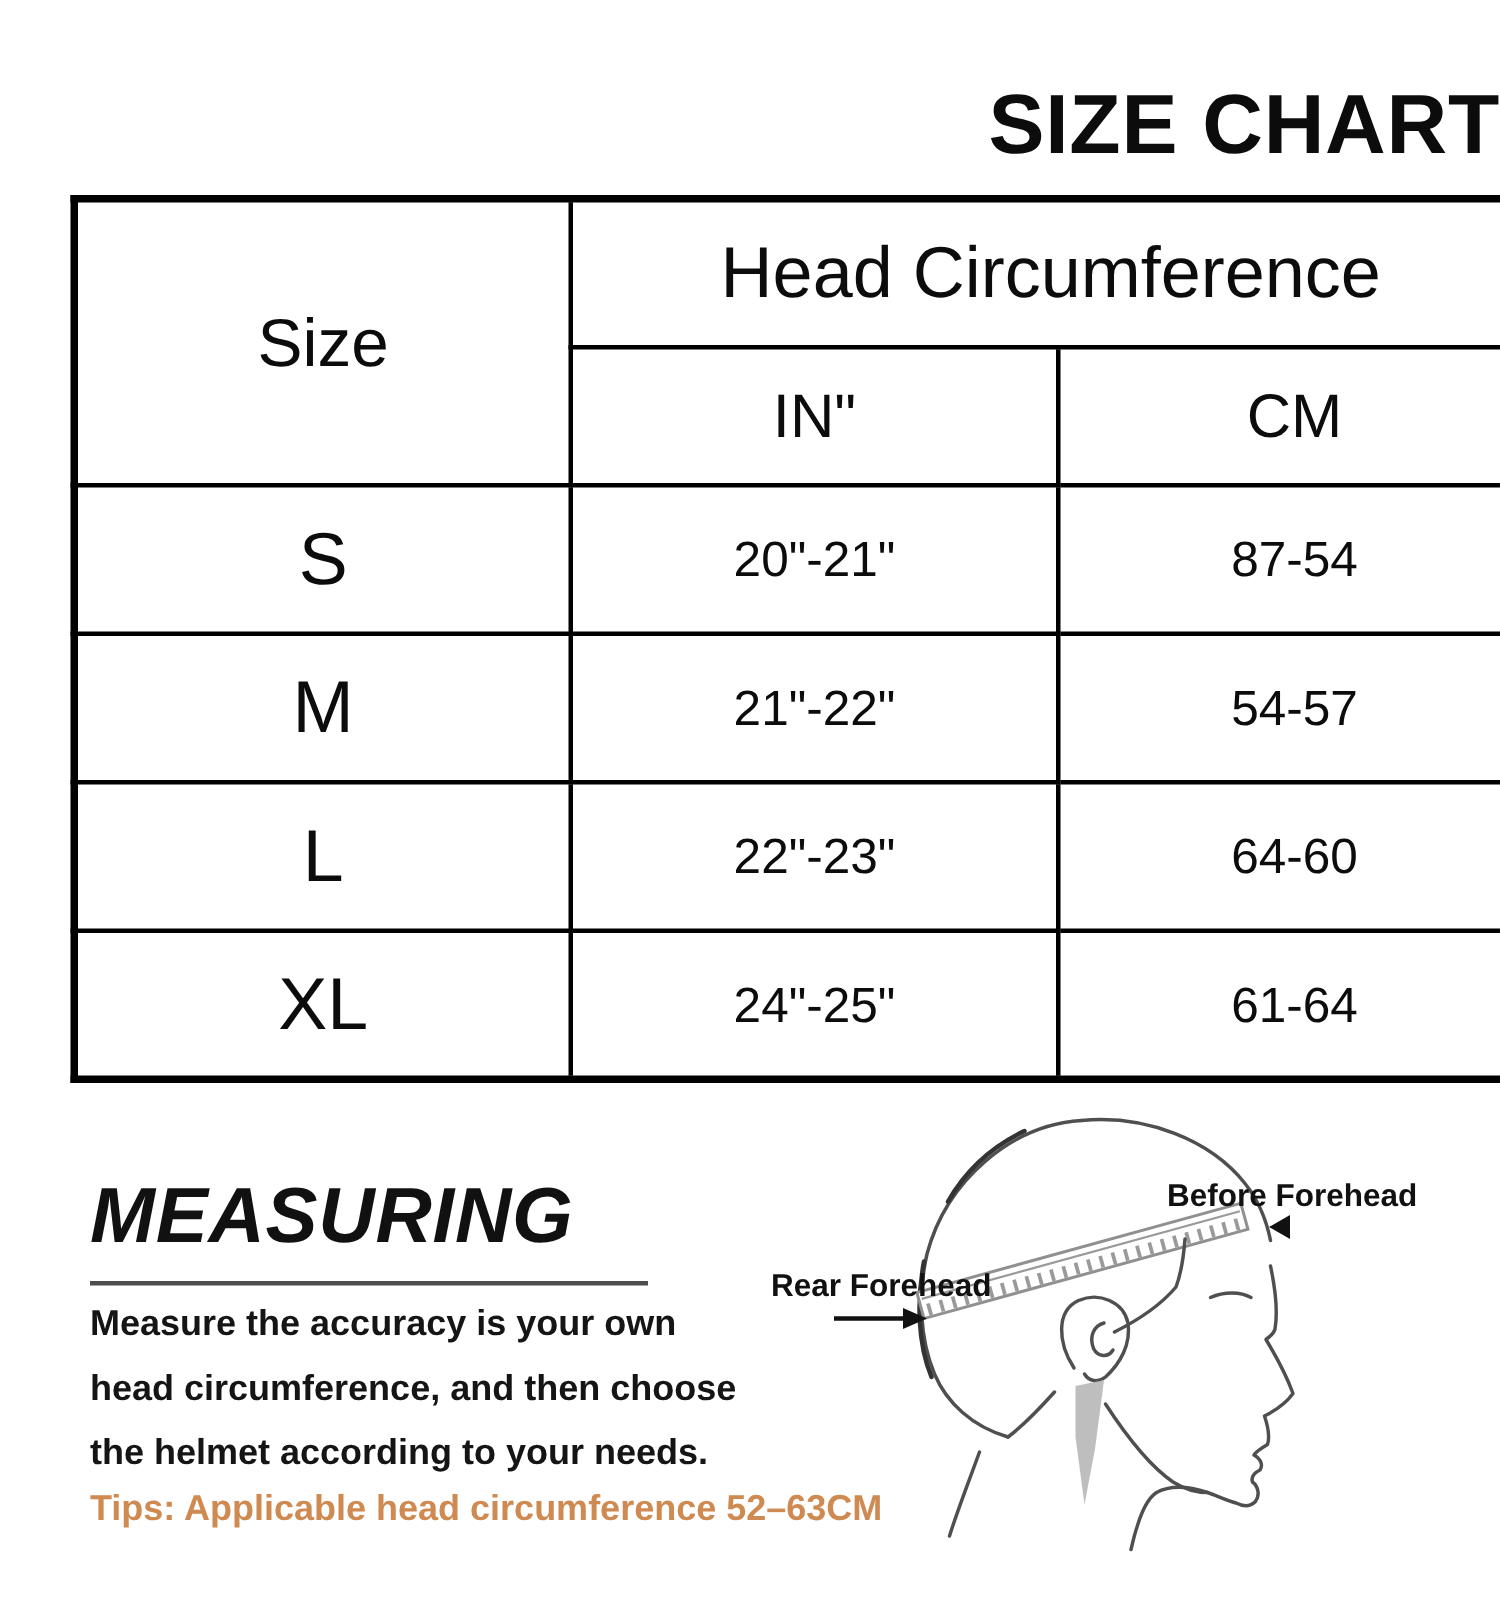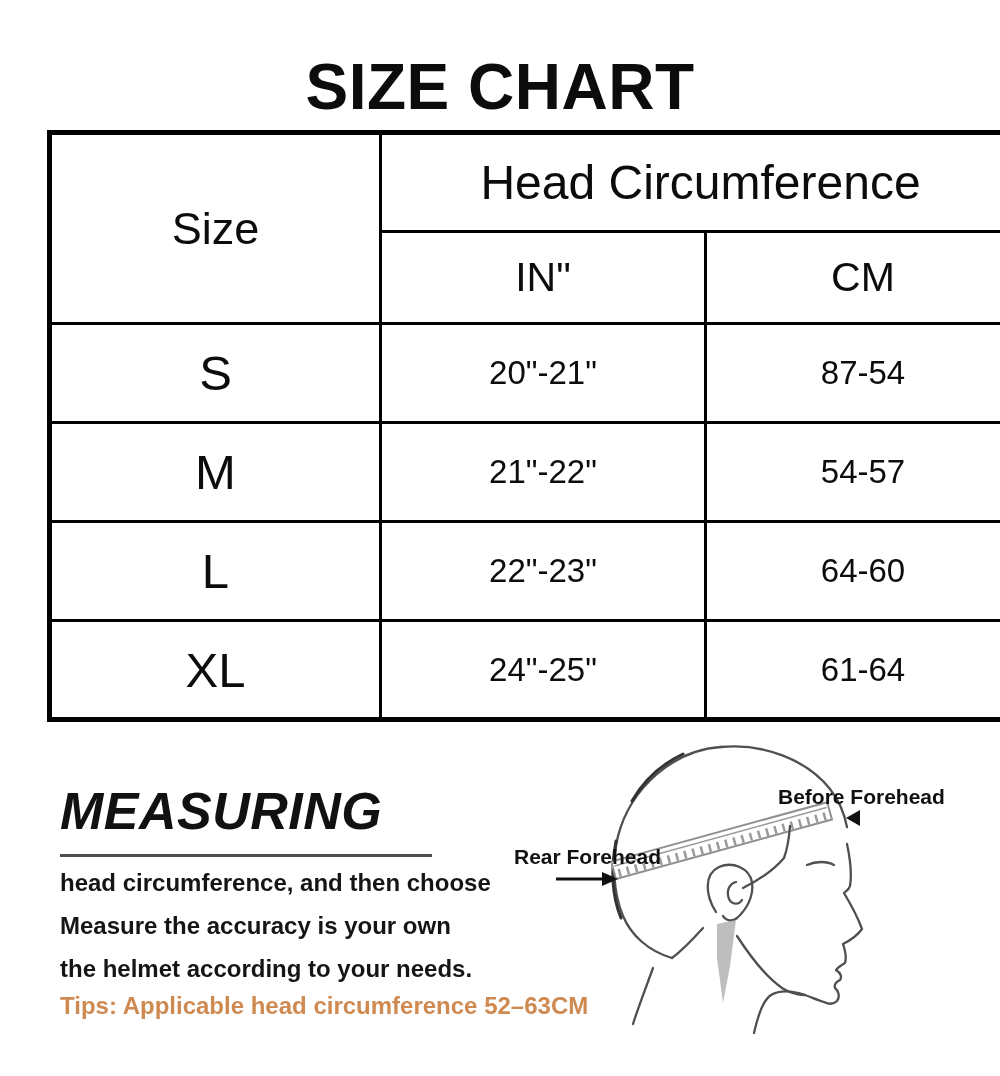--- a/index.html
+++ b/index.html
@@ -13,22 +13,22 @@
     color: #000;
     overflow: hidden;
     margin: 0 auto;
   }
 
   
   .title {
     position: absolute;
     top: 50px; left: 0;
     width: 100%;
-    text-align: center;
-    font-size: 64px;
+    text-align: right;
+    font-size: 56px;
     font-weight: 700;
     letter-spacing: 0.5px;
     color: #0c0c0c;
   }
 
   
   table.size-chart {
     position: absolute;
     top: 130px; left: 14px;
     width: 972px;
@@ -136,22 +136,22 @@
         <td class="c-val">24"-25"</td>
         <td class="c-val">61-64</td>
       </tr>
     </tbody>
   </table>
 
   <div class="measuring-heading">MEASURING</div>
   <div class="measuring-rule"></div>
 
   <div class="measuring-body">
+    <div>Measure the accuracy is your own</div>
     <div>head circumference, and then choose</div>
-    <div>Measure the accuracy is your own</div>
     <div>the helmet according to your needs.</div>
   </div>
 
   <div class="tips">Tips: Applicable head circumference 52–63CM</div>
 
   <svg class="diagram" width="510" height="336" viewBox="0 0 510 336" xmlns="http://www.w3.org/2000/svg">
 
     <path class="sketch" d="M 231 7 C 184 10, 141 47, 128 96 C 122 122, 123 152, 133 176 C 141 195, 158 211, 182 218"></path>
 
     <path class="sketch-dark" d="M 193 14 C 172 24, 154 40, 142 61"></path>

